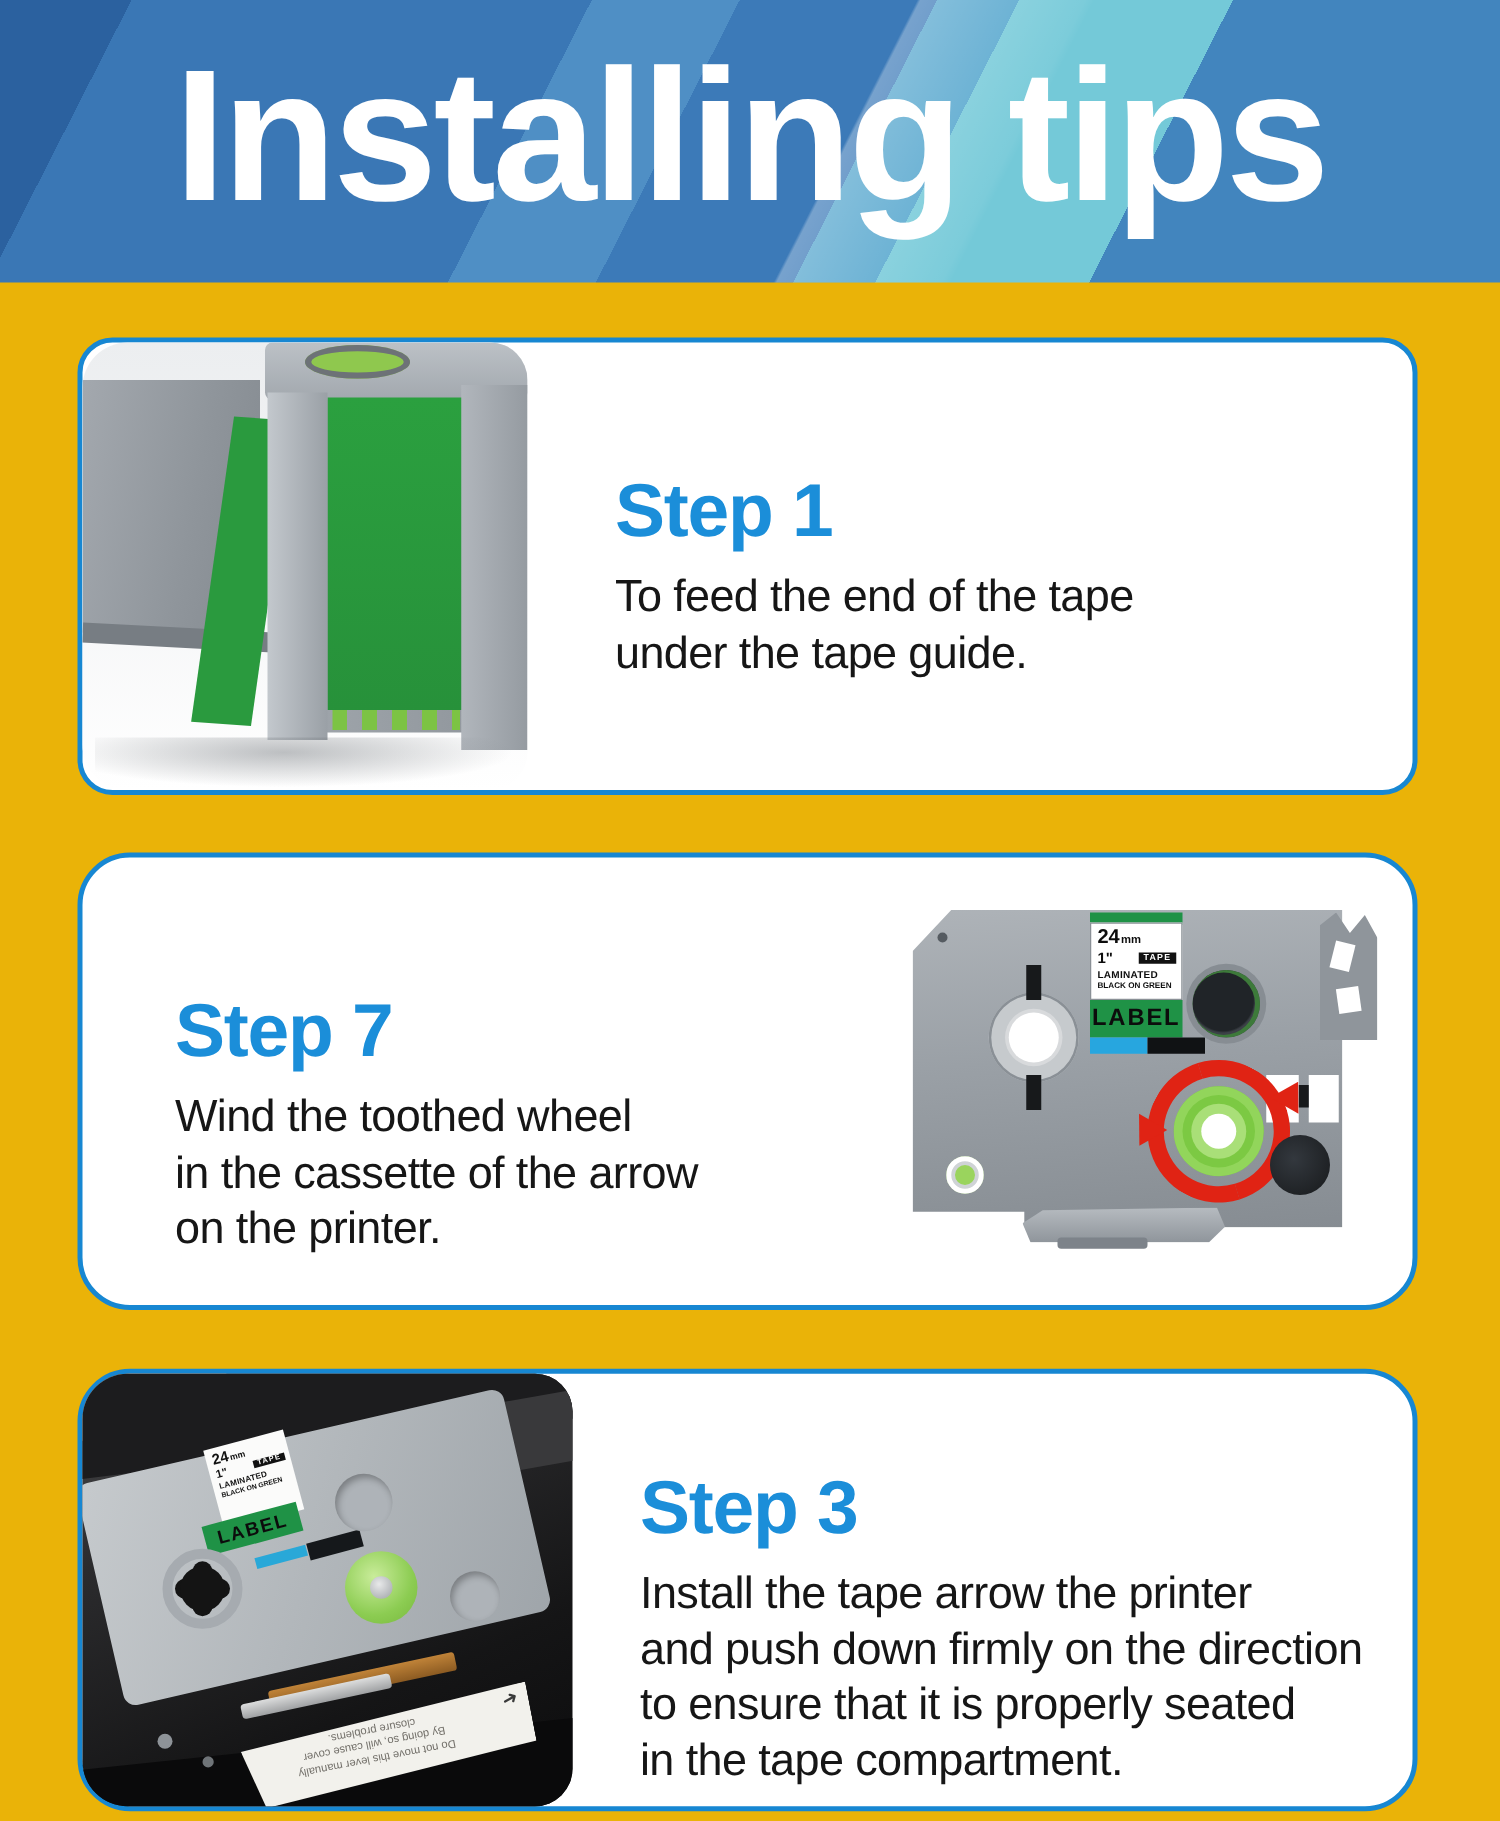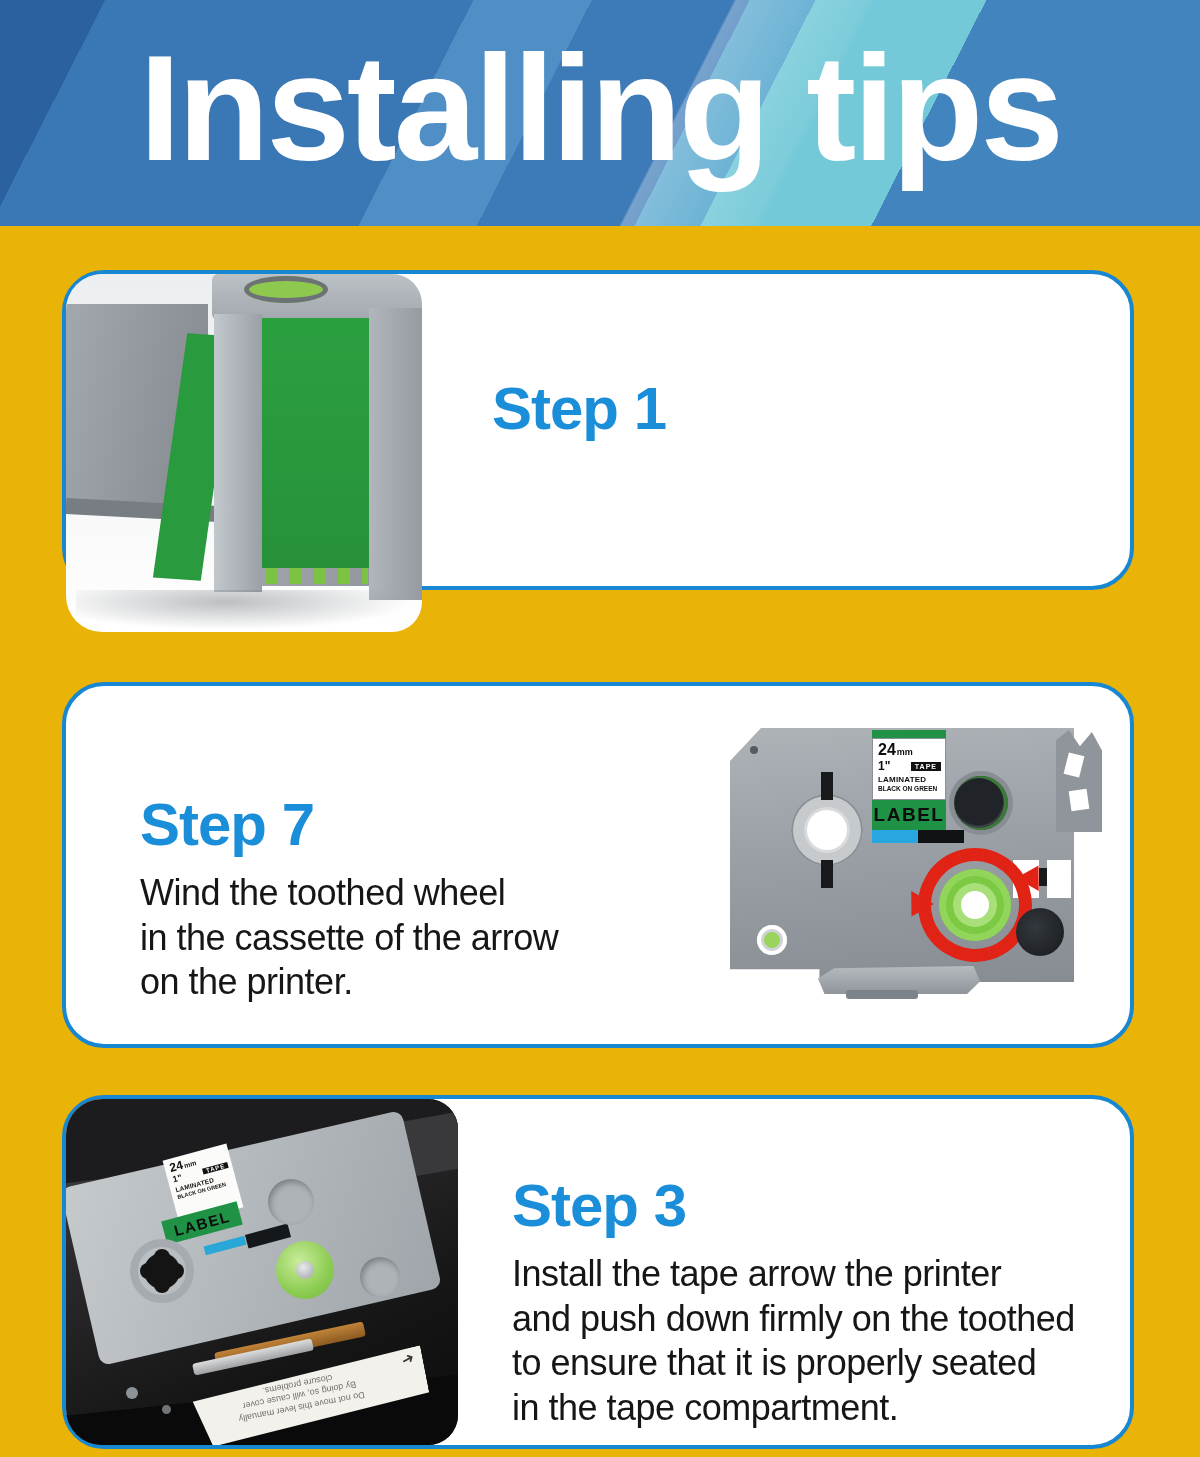--- a/index.html
+++ b/index.html
@@ -21,21 +21,21 @@
         #3c7ab8 45%, #3c7ab8 57%,
         #53a5cd 57%, #53a5cd 62%,
         #74c9d8 62%, #74c9d8 75%,
         #4285be 75%, #4285be 100%);}
   .title{font-size:150px;font-weight:bold;color:#fff;letter-spacing:-3px;
          line-height:1;padding-bottom:10px;}
 
   
   .card{position:absolute;left:62px;width:1072px;background:#fff;
         border:4px solid #1787d2;border-radius:42px;box-sizing:border-box;}
-  .card1{top:270px;height:320px;}
+  .card1{top:270px;height:366px;border-radius:28px;}
   .card2{top:682px;height:366px;}
   .card3{top:1095px;height:354px;}
 
   .step-text{position:absolute;}
   .card1 .step-text{left:426px;top:100px;}
   .card2 .step-text{left:74px;top:104px;}
   .card3 .step-text{left:446px;top:72px;}
   .step-h{margin:0 0 12px 0;font-size:60px;font-weight:bold;color:#1b8ed9;letter-spacing:-1px;}
   .step-p{margin:0;font-size:36px;color:#161616;letter-spacing:-0.5px;line-height:1.24;}
   .step-p span{display:block;white-space:nowrap;}
@@ -198,20 +198,24 @@
       <div class="p1-hole"></div>
       <div class="p1-green-main"></div>
       <div class="p1-green-slant"></div>
       <div class="p1-pillar-mid"></div>
       <div class="p1-pillar-right"></div>
       <div class="p1-teeth"></div>
       <div class="p1-shadow"></div>
     </div>
     <div class="step-text">
       <h2 class="step-h">Step 1</h2>
+      <p class="step-p">
+        <span>To feed the end of the tape</span>
+        <span>under the tape guide.</span>
+      </p>
     </div>
   </div>
 
   <div class="card card2">
     <div class="step-text">
       <h2 class="step-h">Step 7</h2>
       <p class="step-p">
         <span>Wind the toothed wheel</span>
         <span>in the cassette of the arrow</span>
         <span>on the printer.</span>
@@ -313,20 +317,20 @@
           <span>By doing so, will cause cover</span><br>
           <span>closure problems.</span>
         </div>
       </div>
     </div>
 
     <div class="step-text">
       <h2 class="step-h">Step 3</h2>
       <p class="step-p">
         <span>Install the tape arrow the printer</span>
-        <span>and push down firmly on the toothed</span>
+        <span>and push down firmly on the direction</span>
         <span>to ensure that it is properly seated</span>
         <span>in the tape compartment.</span>
       </p>
     </div>
   </div>
 
 </div>
 
 </body></html>

